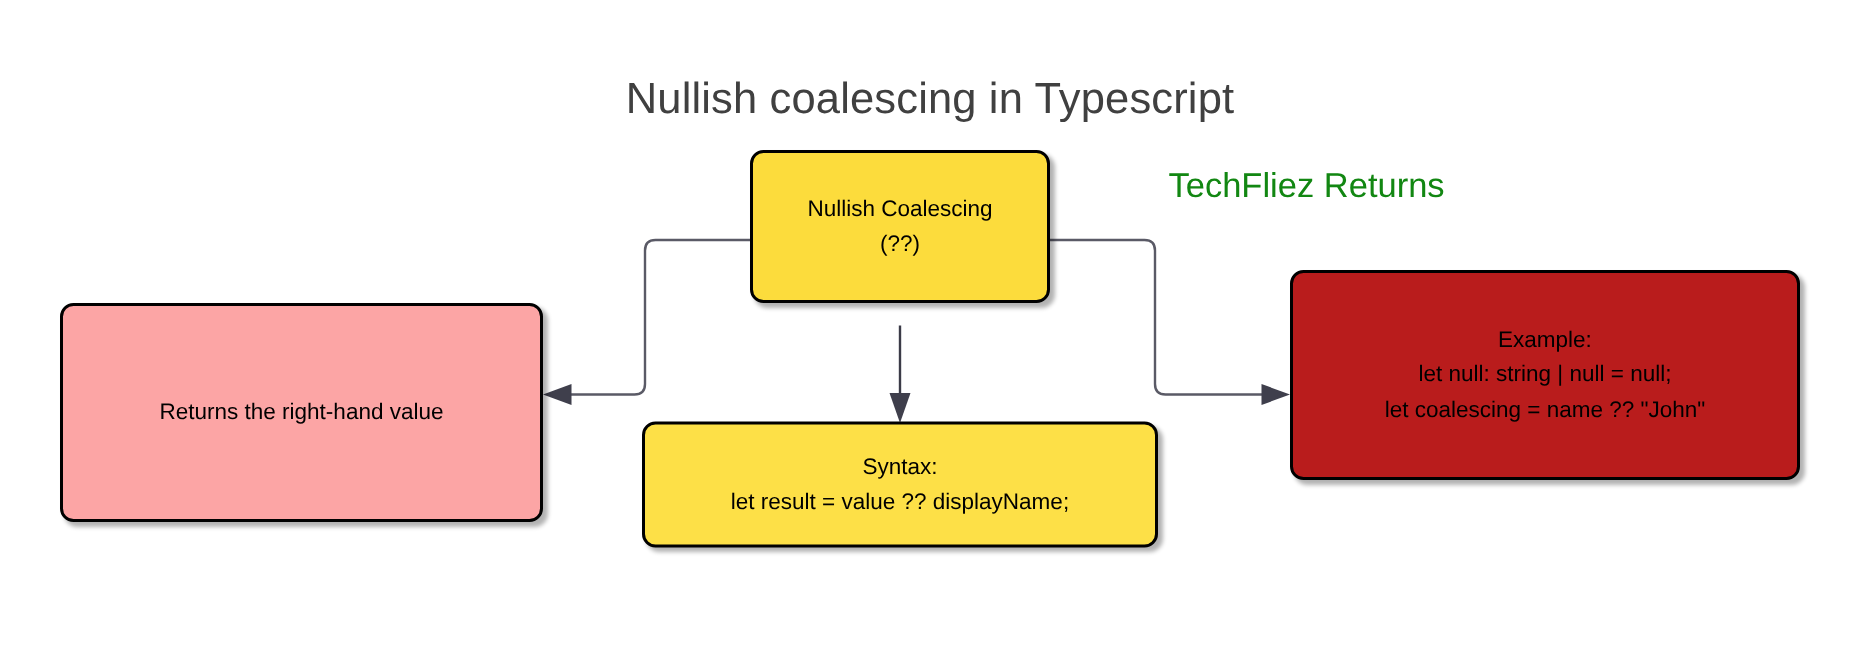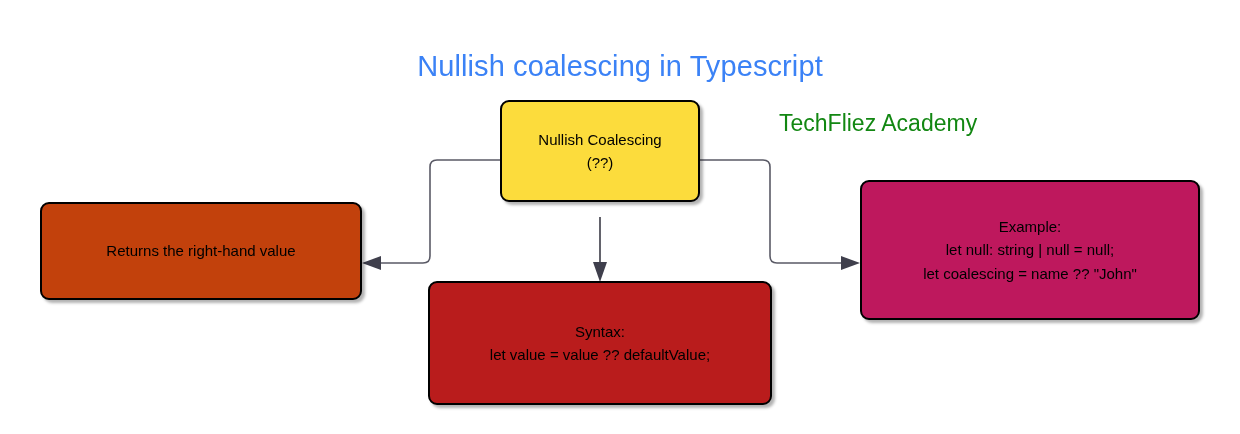--- a/index.html
+++ b/index.html
@@ -19,21 +19,21 @@
     width: 1240px;
     height: 434px;
   }
   .title {
     position: absolute;
     left: 0;
     top: 50px;
     width: 1240px;
     text-align: center;
     font-size: 29px;
-    color: #3b82f6;
+    color: #404040;
     letter-spacing: 0.1px;
   }
   .brand {
     position: absolute;
     left: 779px;
     top: 110px;
     font-size: 23px;
     color: #128712;
     white-space: nowrap;
   }
@@ -55,36 +55,36 @@
     left: 500px;
     top: 100px;
     width: 200px;
     height: 102px;
     background: #FCDC3C;
   }
   .node-left {
     left: 40px;
     top: 202px;
     width: 322px;
-    height: 98px;
-    background: #c2410c;
+    height: 146px;
+    background: #fca5a5;
   }
   .node-bottom {
     left: 428px;
     top: 281px;
     width: 344px;
-    height: 124px;
-    background: #b91c1c;
+    height: 84px;
+    background: #fde047;
   }
   .node-right {
     left: 860px;
     top: 180px;
     width: 340px;
     height: 140px;
-    background: #be185d;
+    background: #b91c1c;
   }
   .node-lines {
     display: block;
     padding: 0 10px;
   }
   .node-lines > span {
     display: block;
     white-space: nowrap;
   }
   svg.edges {
@@ -110,21 +110,21 @@
     fill: #3f3f4c;
   }
 </style>
 </head>
 <body>
 
 <div id="canvas">
 
   <div class="title">Nullish coalescing in Typescript</div>
 
-  <div class="brand">TechFliez Academy</div>
+  <div class="brand">TechFliez Returns</div>
 
   <svg class="edges" viewBox="0 0 1240 434">
     <defs></defs>
 
     <path class="edge-path" d="M 500 160 L 437 160 Q 430 160 430 167 L 430 256 Q 430 263 423 263 L 374 263"></path>
     <polygon class="arrow-head" points="362,263 381,256 381,270"></polygon>
 
     <path class="edge-path-down" d="M 600 217 L 600 270"></path>
     <polygon class="arrow-head" points="600,282 593,262 607,262"></polygon>
 
@@ -141,21 +141,21 @@
 
   <div class="node node-left">
     <span class="node-lines">
       <span>Returns the right-hand value</span>
     </span>
   </div>
 
   <div class="node node-bottom">
     <span class="node-lines">
       <span>Syntax:</span>
-      <span>let value = value ?? defaultValue;</span>
+      <span>let result = value ?? displayName;</span>
     </span>
   </div>
 
   <div class="node node-right">
     <span class="node-lines">
       <span>Example:</span>
       <span>let null: string | null = null;</span>
       <span>let coalescing = name ?? "John"</span>
     </span>
   </div>

